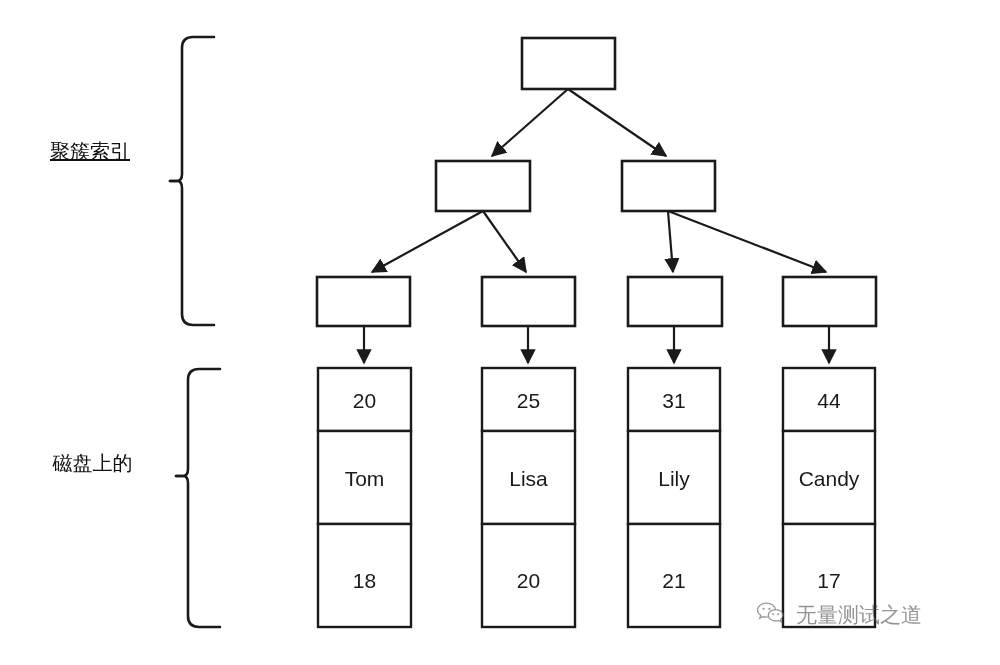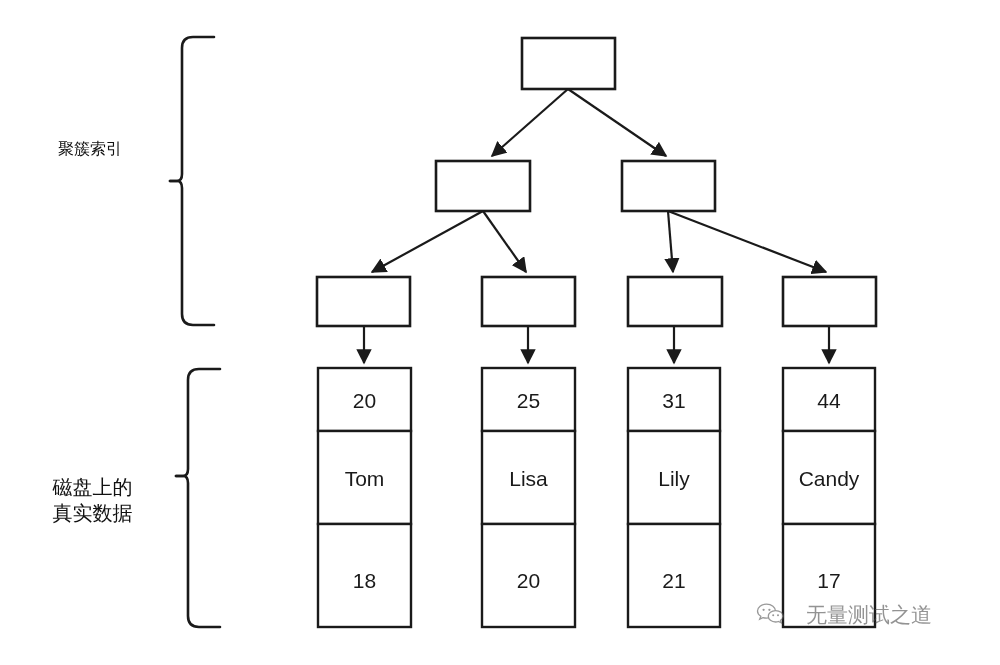--- a/index.html
+++ b/index.html
@@ -25,46 +25,45 @@
     text-align: center;
     color: #111111;
     font-family: "DejaVu Sans", sans-serif;
     line-height: 1.32;
     white-space: nowrap;
   }
   #label-clustered-index {
     left: 10px;
     top: 138px;
     width: 160px;
-    font-size: 16px;
+    font-size: 20px;
+    text-decoration: underline;
   }
   #label-clustered-index .line2 {
     font-weight: bold;
   }
   #label-disk-data {
     left: 10px;
     top: 450px;
     width: 165px;
     font-size: 20px;
-    margin-top: 24px;
   }
   .node-text {
     font-size: 21px;
     fill: #1a1a1a;
     font-family: "Liberation Sans", sans-serif;
     text-anchor: middle;
     dominant-baseline: central;
   }
   #watermark {
     position: absolute;
     left: 756px;
     top: 601px;
     display: flex;
-    align-items: center;
-    gap: 20px;
+    gap: 10px;
     opacity: 0.60;
   }
   #watermark .wm-text {
     font-family: "DejaVu Sans", sans-serif;
     font-size: 21px;
     color: #4d4d4d;
     white-space: nowrap;
   }
 </style>
 </head>
@@ -181,21 +180,20 @@
              Q 188 627 199 627
              L 220 627" fill="none" stroke="#1a1a1a" stroke-width="2.6" stroke-linecap="round"></path>
   </svg>
 
   <div class="label-block" id="label-clustered-index">
     <div class="line1">聚簇索引</div>
   </div>
 
   <div class="label-block" id="label-disk-data">
     <div class="line1">磁盘上的</div>
-    <div class="line2">真实数据</div>
   </div>
 
   <div id="watermark">
     <svg width="30" height="26" viewBox="0 0 30 26">
       <g fill="none" stroke="#555555" stroke-width="1.3">
         <path d="M10.5 2.2 C5.3 2.2 1.5 5.4 1.5 9.1 C1.5 11.2 2.8 13.1 4.8 14.3
                  L3.7 17.2 L6.9 15.6 C8 15.9 9.2 16.1 10.5 16.1
                  C15.7 16.1 19.5 12.9 19.5 9.1 C19.5 5.4 15.7 2.2 10.5 2.2 Z"></path>
       </g>
       <circle cx="7.6" cy="7.8" r="1.15" fill="#555555"></circle>

